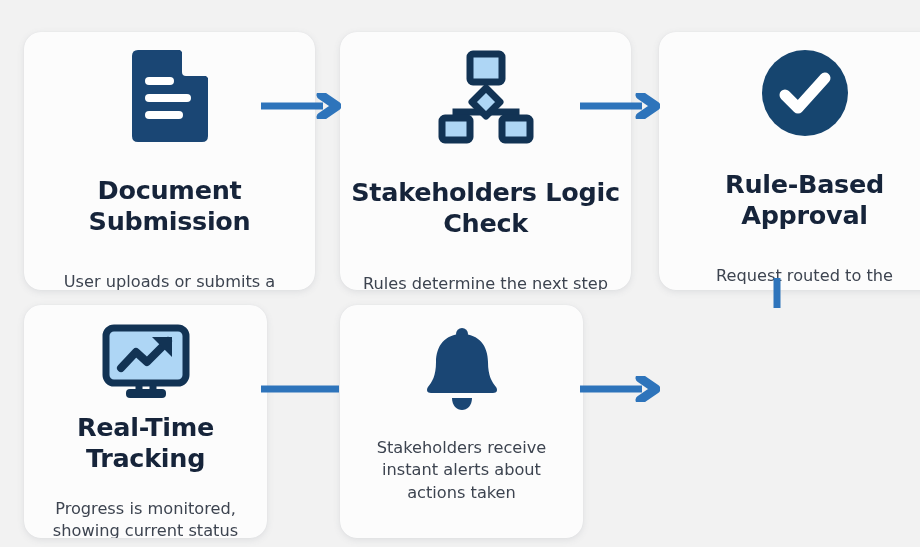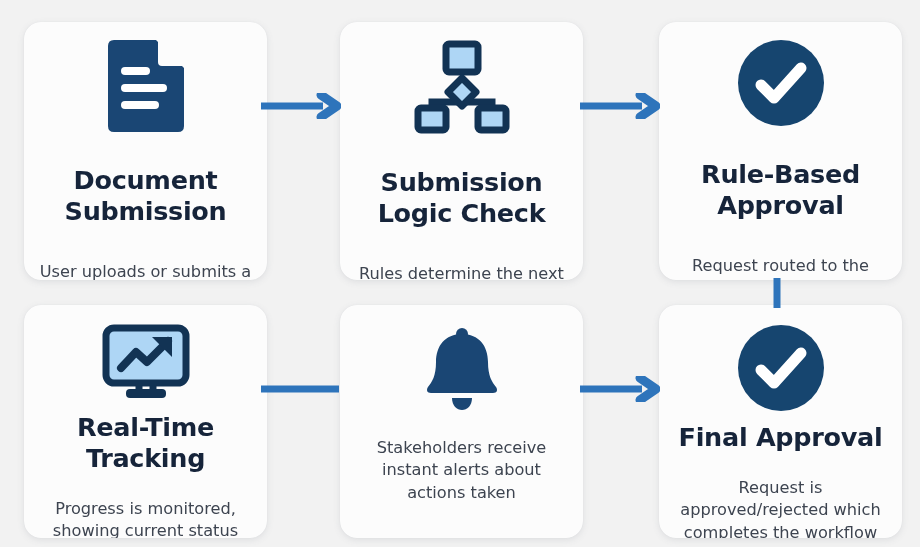--- a/index.html
+++ b/index.html
@@ -29,21 +29,21 @@
     background: #fcfcfc;
     border-radius: 17px;
     box-shadow: 0 2px 7px rgba(90, 100, 115, 0.13),
                 0 0 1px rgba(90, 100, 115, 0.12);
     display: flex;
     flex-direction: column;
     align-items: center;
     overflow: hidden;
   }
 
-  .card.r1 { top: 22px;  width: 243px; height: 258px; gap: 24px; }
+  .card.r1 { top: 32px;  width: 291px; height: 258px; gap: 24px; }
   .card.r2 { top: 305px; width: 243px; height: 233px; }
 
   .card.c1 { left: 24px;  }
   .card.c2 { left: 340px; }
   .card.c3 { left: 659px; }
 
   
   .icon-slot {
     position: relative;
     width: 100%;
@@ -114,21 +114,21 @@
         <g fill="none" stroke="#123354" stroke-width="7">
           <path d="M50 44 V56"></path>
           <path d="M20 75 V62 H80 V75"></path>
         </g>
         <rect x="34" y="4" width="32" height="28" rx="3" fill="#aed6f5" stroke="#123354" stroke-width="7"></rect>
         <path d="M50 38 L64 52 L50 66 L36 52 Z" fill="#aed6f5" stroke="#123354" stroke-width="7" stroke-linejoin="round"></path>
         <rect x="6" y="68" width="28" height="22" rx="3" fill="#aed6f5" stroke="#123354" stroke-width="7"></rect>
         <rect x="66" y="68" width="28" height="22" rx="3" fill="#aed6f5" stroke="#123354" stroke-width="7"></rect>
       </svg>
     </div>
-    <div class="card-title">Submission Logic Check</div>
+    <div class="card-title">Stakeholders Logic Check</div>
     <div class="card-desc">Rules determine the next step based on appropriate conditions</div>
   </div>
 
   <div class="card r1 c3">
     <div class="icon-slot">
       <svg width="86" height="86" viewBox="0 0 86 86" aria-hidden="true">
         <circle cx="43" cy="43" r="43" fill="#16456f"></circle>
         <path d="M23 45 L36 58 L63 28" fill="none" stroke="#ffffff" stroke-width="11" stroke-linecap="round" stroke-linejoin="round"></path>
       </svg>
     </div>
@@ -155,30 +155,20 @@
       <svg width="82" height="82" viewBox="0 0 82 82" aria-hidden="true">
         <rect x="35" y="0" width="12" height="12" rx="6" fill="#1a4674"></rect>
         <path d="M41 6 C24 6 15 18 15 34 C15 48 11 54 7 59 C5 62 6 65 10 65
                  H72 C76 65 77 62 75 59 C71 54 67 48 67 34 C67 18 58 6 41 6 Z" fill="#1a4674"></path>
         <path d="M31 70 H51 C51 78 46 82 41 82 C36 82 31 78 31 70 Z" fill="#1a4674"></path>
       </svg>
     </div>
     <div class="card-desc">Stakeholders receive instant alerts about actions taken</div>
   </div>
 
-  <div class="card r2 c3">
-    <div class="icon-slot">
-      <svg width="86" height="86" viewBox="0 0 86 86" aria-hidden="true">
-        <circle cx="43" cy="43" r="43" fill="#16456f"></circle>
-        <path d="M23 45 L36 58 L63 28" fill="none" stroke="#ffffff" stroke-width="11" stroke-linecap="round" stroke-linejoin="round"></path>
-      </svg>
-    </div>
-    <div class="card-title">Final Approval</div>
-    <div class="card-desc">Request is approved/rejected which completes the workflow</div>
-  </div>
 
   <div class="connector conn-a">
     <svg width="82" height="26" viewBox="0 0 82 26" aria-hidden="true">
       <path d="M2 13 H64" stroke="#2e74bb" stroke-width="7"></path>
       <path d="M62 2 L78 13 L62 24" fill="none" stroke="#2e74bb" stroke-width="9" stroke-linecap="round" stroke-linejoin="round"></path>
     </svg>
   </div>
 
   <div class="connector conn-b">
     <svg width="82" height="26" viewBox="0 0 82 26" aria-hidden="true">

